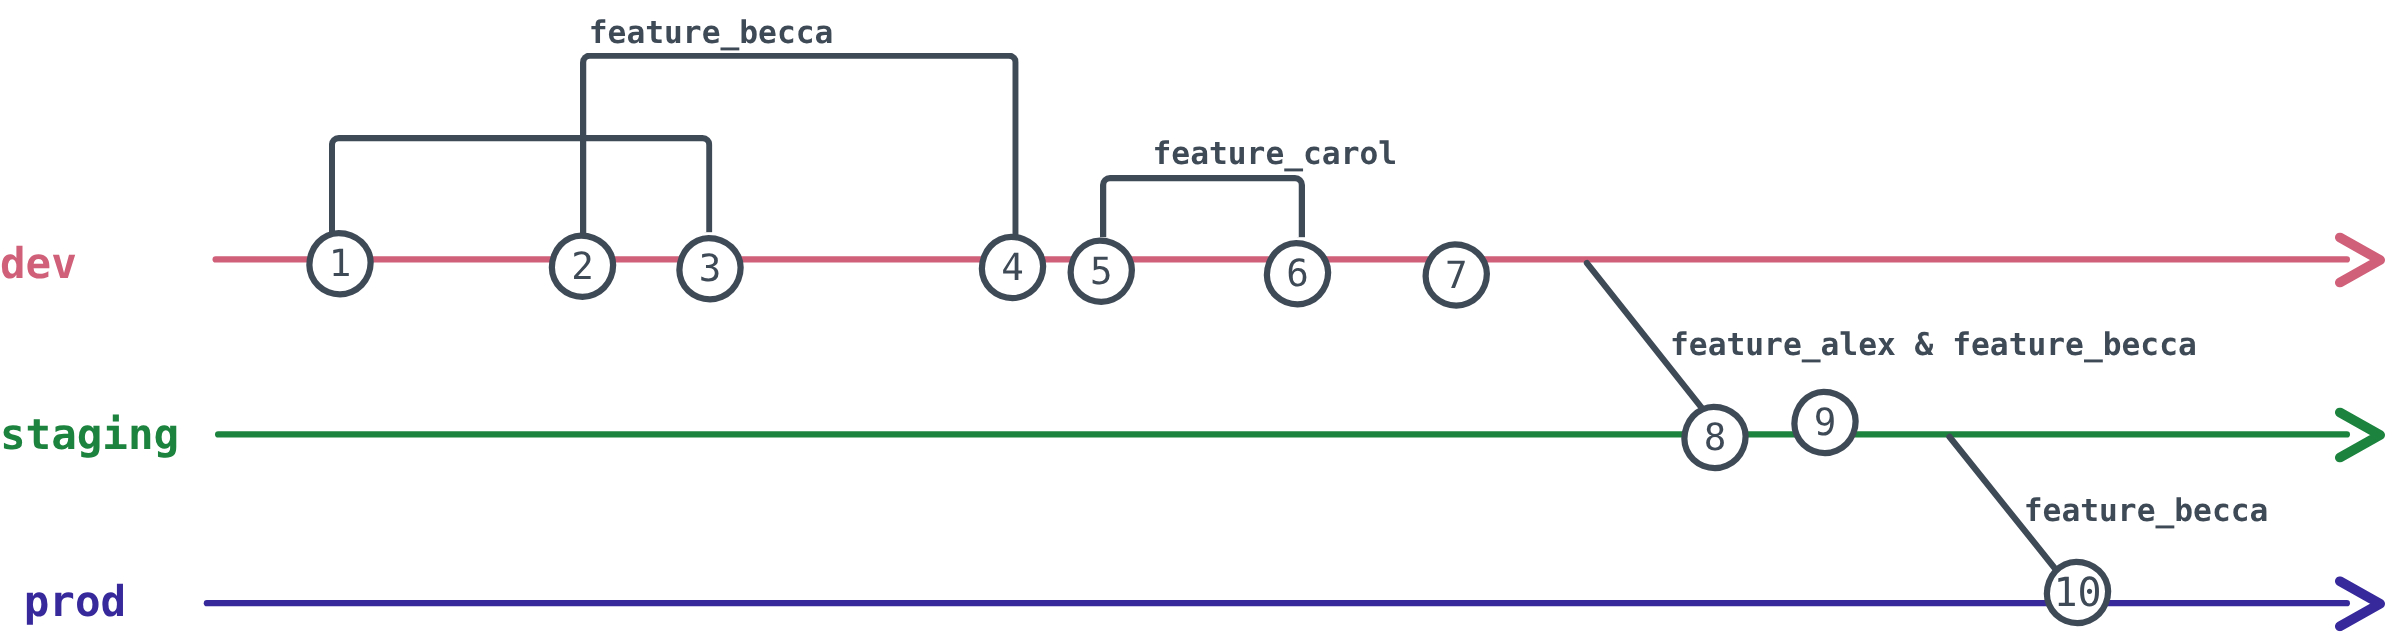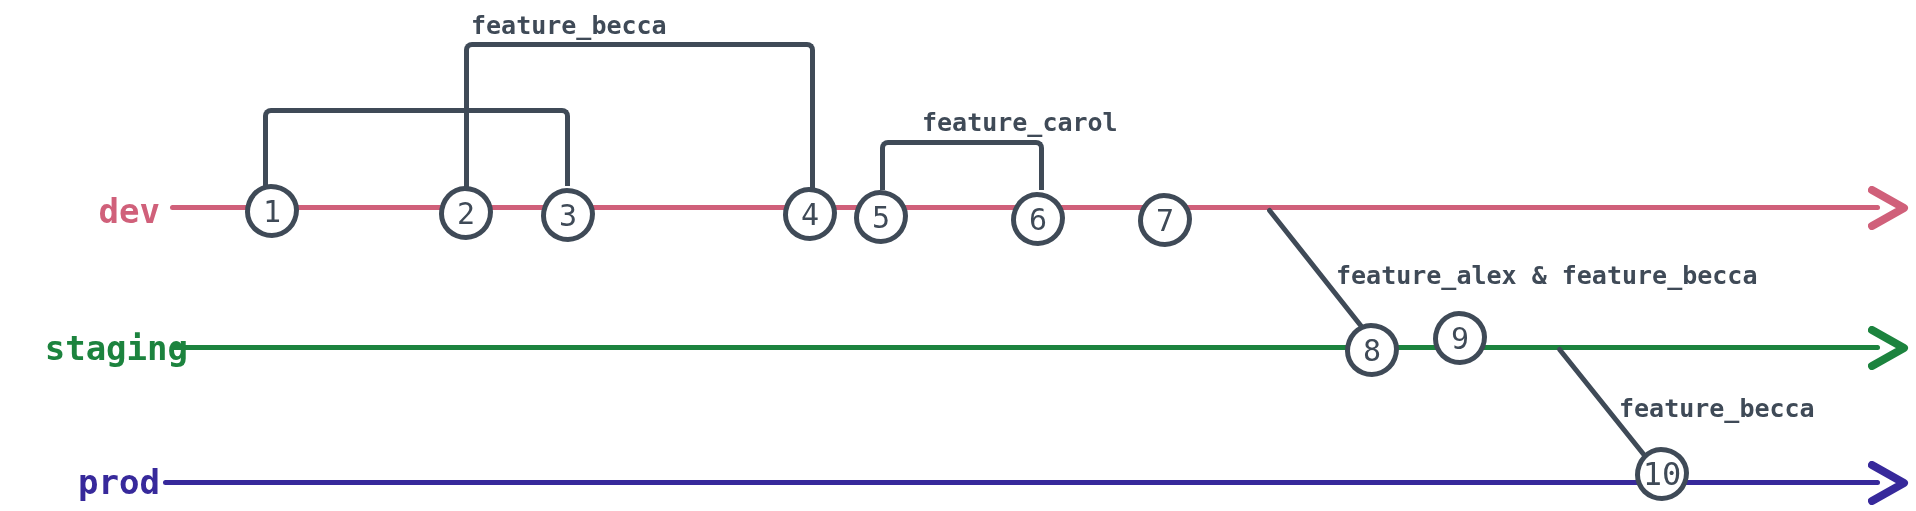--- a/index.html
+++ b/index.html
@@ -40,29 +40,28 @@
   }
   .arrow-dev     { color: var(--dev-branch); }
   .arrow-staging { color: var(--staging-branch); }
   .arrow-prod    { color: var(--prod-branch); }
 
   
   .branch-label {
     position: absolute;
     left: 0;
     width: 160px;
-    text-align: right;
     font-size: 34px;
     font-weight: 700;
     line-height: 36px;
     white-space: nowrap;
   }
   .label-dev     { color: var(--dev-branch); }
-  .label-staging { color: var(--staging-branch); padding-left: 28px; }
-  .label-prod    { color: var(--prod-branch); }
+  .label-staging { color: var(--staging-branch); }
+  .label-prod    { color: var(--prod-branch); margin-left: 19px; }
 
   
   .bracket {
     position: absolute;
     border: 5px solid var(--ink);
     border-bottom: none;
     border-radius: 8px 8px 0 0;
     box-sizing: border-box;
   }
 

